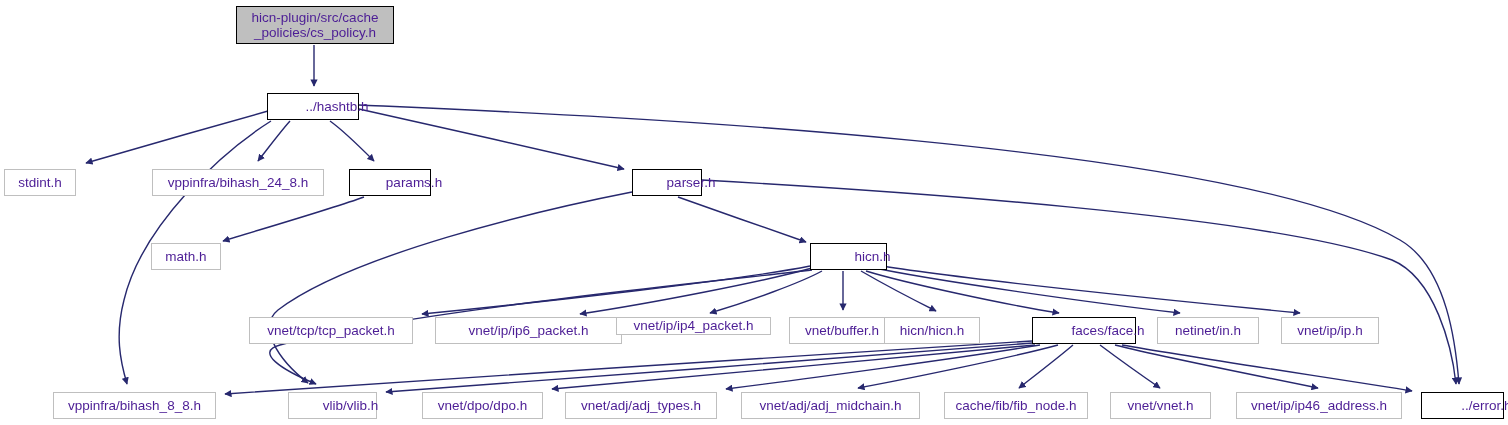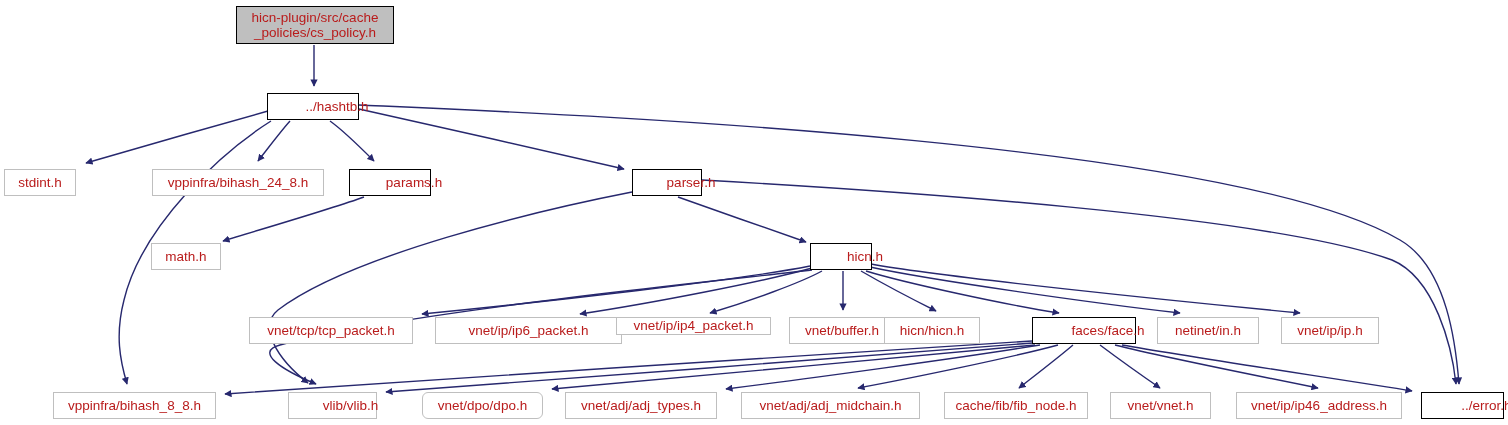--- a/index.html
+++ b/index.html
@@ -1,21 +1,21 @@
 <!DOCTYPE html>
 <html><head>
 <meta charset="utf-8">
 <style>
   html,body{margin:0;padding:0;background:#ffffff;}
   #canvas{position:relative;width:1508px;height:425px;background:#ffffff;
           font-family:"Liberation Sans","DejaVu Sans",sans-serif;overflow:hidden;}
   #edges{position:absolute;left:0;top:0;width:1508px;height:425px;}
   .node{position:absolute;box-sizing:border-box;display:flex;align-items:center;
         justify-content:center;text-align:center;line-height:1.12;
-        font-size:13.5px;color:#b91c1c;white-space:pre;}
+        font-size:13.5px;color:#4c1d95;white-space:pre;}
   .node.plain{background:#ffffff;border:1px solid #bfbfbf;}
   .node.bold{background:#ffffff;border:1.6px solid #000000;padding-left:48px;}
   .node.root{background:#bfbfbf;border:1.6px solid #000000;}
 </style>
 </head>
 <body>
 
 <div id="canvas">
   <svg id="edges" viewBox="0 0 1508 425" xmlns="http://www.w3.org/2000/svg">
     <defs>
@@ -57,32 +57,32 @@
   </svg>
   <div id="node-layer">
       <div class="node root" style="left: 236px; top: 6px; width: 158px; height: 38px;">hicn-plugin/src/cache
 _policies/cs_policy.h</div>
       <div class="node bold" style="left: 267px; top: 93px; width: 92px; height: 27px;">../hashtb.h</div>
       <div class="node plain" style="left: 4px; top: 169px; width: 72px; height: 27px;">stdint.h</div>
       <div class="node plain" style="left: 152px; top: 169px; width: 172px; height: 27px;">vppinfra/bihash_24_8.h</div>
       <div class="node bold" style="left: 349px; top: 169px; width: 82px; height: 27px;">params.h</div>
       <div class="node bold" style="left: 632px; top: 169px; width: 70px; height: 27px;">parser.h</div>
       <div class="node plain" style="left: 151px; top: 243px; width: 70px; height: 27px;">math.h</div>
-      <div class="node bold" style="left: 810px; top: 243px; width: 62px; height: 27px;">hicn.h</div>
+      <div class="node bold" style="left: 810px; top: 243px; width: 77px; height: 27px;">hicn.h</div>
       <div class="node plain" style="left: 249px; top: 317px; width: 164px; height: 27px;">vnet/tcp/tcp_packet.h</div>
       <div class="node plain" style="left: 435px; top: 317px; width: 187px; height: 27px;">vnet/ip/ip6_packet.h</div>
       <div class="node plain" style="left: 616px; top: 317px; width: 155px; height: 18px;">vnet/ip/ip4_packet.h</div>
       <div class="node plain" style="left: 789px; top: 317px; width: 106px; height: 27px;">vnet/buffer.h</div>
       <div class="node plain" style="left: 884px; top: 317px; width: 96px; height: 27px;">hicn/hicn.h</div>
       <div class="node bold" style="left: 1032px; top: 317px; width: 104px; height: 27px;">faces/face.h</div>
       <div class="node plain" style="left: 1157px; top: 317px; width: 102px; height: 27px;">netinet/in.h</div>
       <div class="node plain" style="left: 1281px; top: 317px; width: 98px; height: 27px;">vnet/ip/ip.h</div>
       <div class="node plain" style="left: 53px; top: 392px; width: 163px; height: 27px;">vppinfra/bihash_8_8.h</div>
       <div class="node plain" style="left: 288px; top: 392px; width: 89px; height: 27px; padding-left: 36px;">vlib/vlib.h</div>
-      <div class="node plain" style="left: 422px; top: 392px; width: 121px; height: 27px; border-radius: 6px;">vnet/dpo/dpo.h</div>
+      <div class="node plain" style="left: 422px; top: 392px; width: 121px; height: 27px;">vnet/dpo/dpo.h</div>
       <div class="node plain" style="left: 565px; top: 392px; width: 152px; height: 27px;">vnet/adj/adj_types.h</div>
       <div class="node plain" style="left: 741px; top: 392px; width: 179px; height: 27px;">vnet/adj/adj_midchain.h</div>
       <div class="node plain" style="left: 944px; top: 392px; width: 144px; height: 27px;">cache/fib/fib_node.h</div>
       <div class="node plain" style="left: 1110px; top: 392px; width: 101px; height: 27px;">vnet/vnet.h</div>
       <div class="node plain" style="left: 1236px; top: 392px; width: 166px; height: 27px;">vnet/ip/ip46_address.h</div>
       <div class="node bold" style="left: 1421px; top: 392px; width: 83px; height: 27px;">../error.h</div>
     </div>
 </div>
 
 </body></html>

